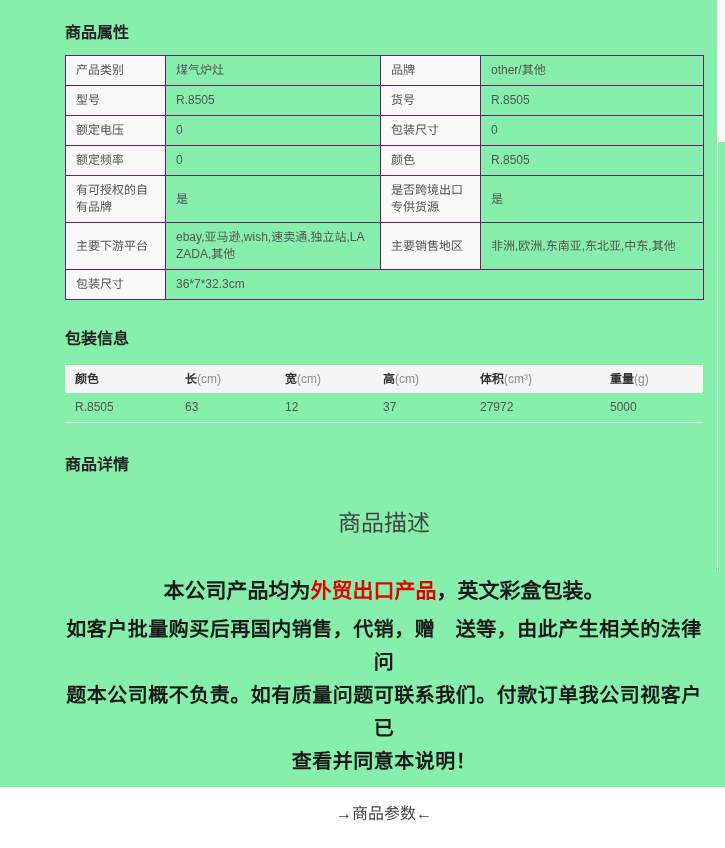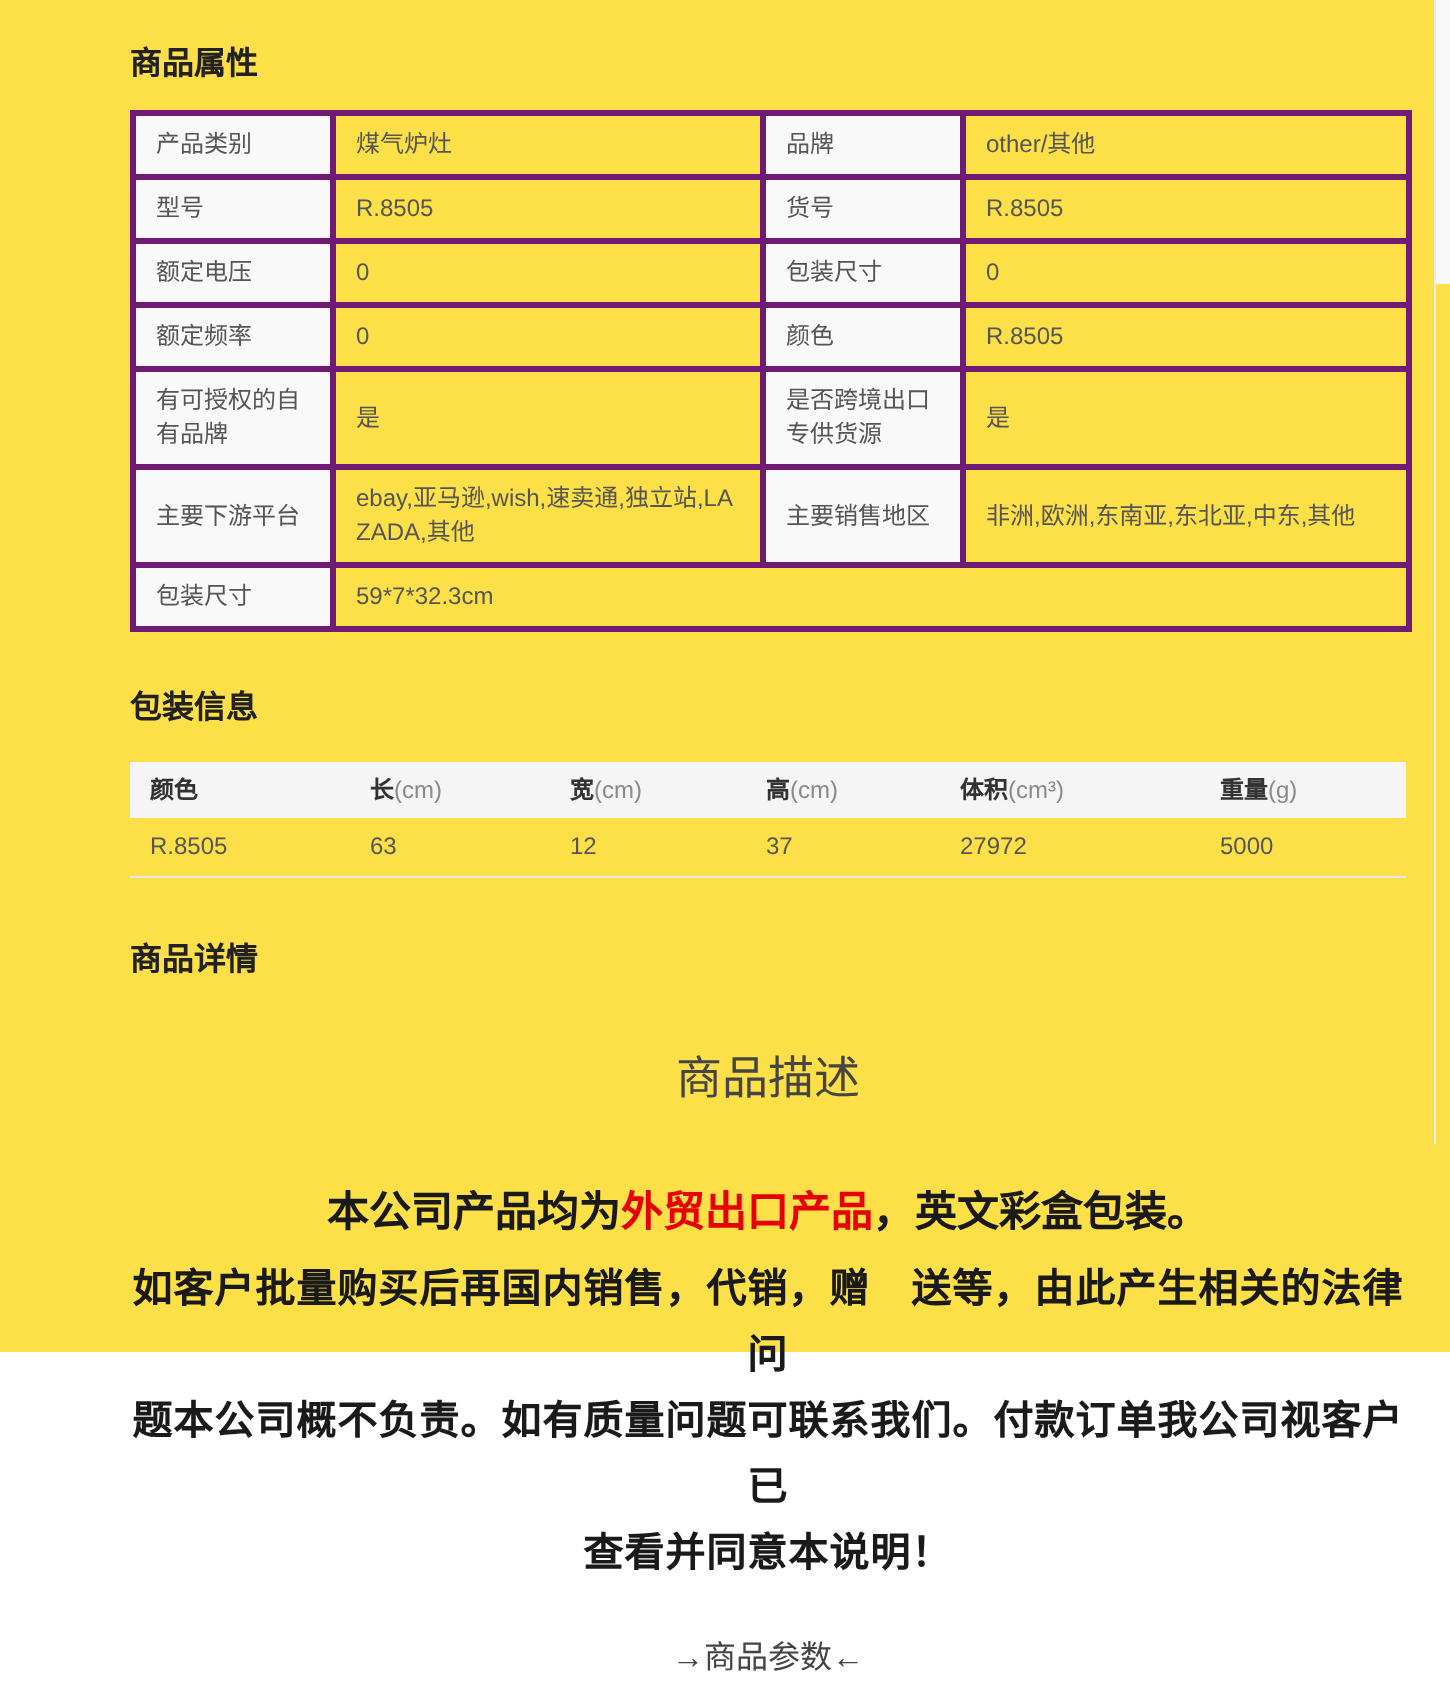--- a/index.html
+++ b/index.html
@@ -1,35 +1,35 @@
 <!DOCTYPE html>
 <html lang="zh-CN"><head>
 <meta charset="utf-8">
 <style>
   html,body{margin:0;padding:0;background:#fff;}
   body{
     width:725px;height:848px;position:relative;overflow:hidden;
     font-family:"Liberation Sans","DejaVu Sans",sans-serif;
     -webkit-font-smoothing:antialiased;
   }
-  .page{position:relative;width:725px;height:676px;background:#fde047;}
+  .page{position:relative;width:725px;height:787px;background:#86efac;}
   .right-edge-line{position:absolute;top:0;right:7px;width:1px;height:572px;background:#ececec;}
   .right-edge-strip{position:absolute;top:0;right:0;width:7px;height:142px;background:#f8f8f8;}
   .content{margin-left:65px;width:638px;}
 
   h2.section-title{font-size:16px;line-height:22px;color:#222;font-weight:700;margin:0;}
   .t-attr-title{padding-top:22px;margin-bottom:11px !important;}
   .t-pack-title{margin-top:28px !important;margin-bottom:15px !important;}
   .t-detail-title{margin-top:31px !important;}
 
   table{border-collapse:collapse;table-layout:fixed;width:638px;}
 
   
   .attr-table td{
-    border:3px solid #701a75;font-size:12px;color:#555;
+    border:1px solid #701a75;font-size:12px;color:#555;
     padding:6px 10px;line-height:17px;vertical-align:middle;word-break:break-all;
   }
   .attr-table td.lab{background:#f9f9f9;}
 
   
   .pack-table th{
     background:#f5f5f5;font-size:12px;color:#333;font-weight:700;
     text-align:left;padding:7px 10px;line-height:14px;
   }
   .pack-table th .unit{font-weight:400;color:#8a8a8a;}
@@ -99,21 +99,21 @@
           <td class="val">是</td>
         </tr>
         <tr>
           <td class="lab">主要下游平台</td>
           <td class="val">ebay,亚马逊,wish,速卖通,独立站,LAZADA,其他</td>
           <td class="lab">主要销售地区</td>
           <td class="val">非洲,欧洲,东南亚,东北亚,中东,其他</td>
         </tr>
         <tr>
           <td class="lab">包装尺寸</td>
-          <td class="val" colspan="3">59*7*32.3cm</td>
+          <td class="val" colspan="3">36*7*32.3cm</td>
         </tr>
       </tbody>
     </table>
 
     <h2 class="section-title t-pack-title">包装信息</h2>
     <table class="pack-table">
       <colgroup>
           <col style="width:110px">
           <col style="width:100px">
           <col style="width:98px">

